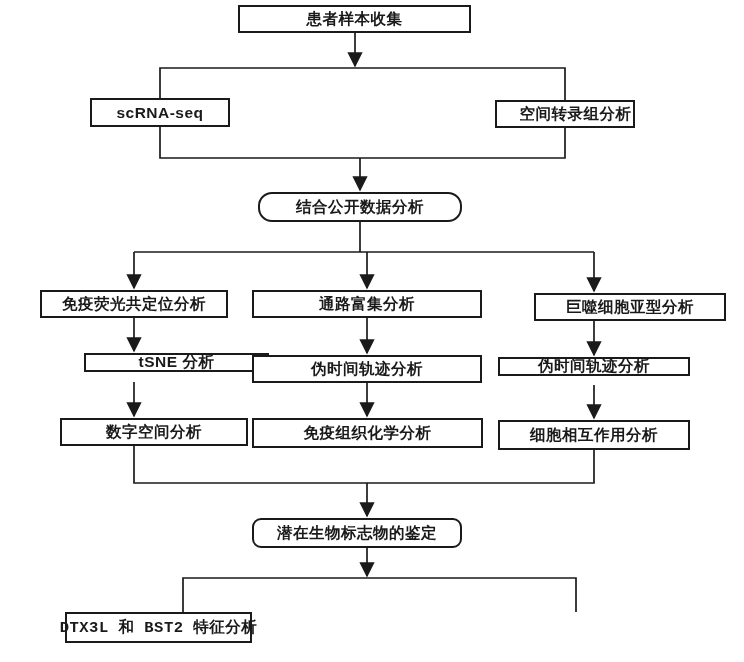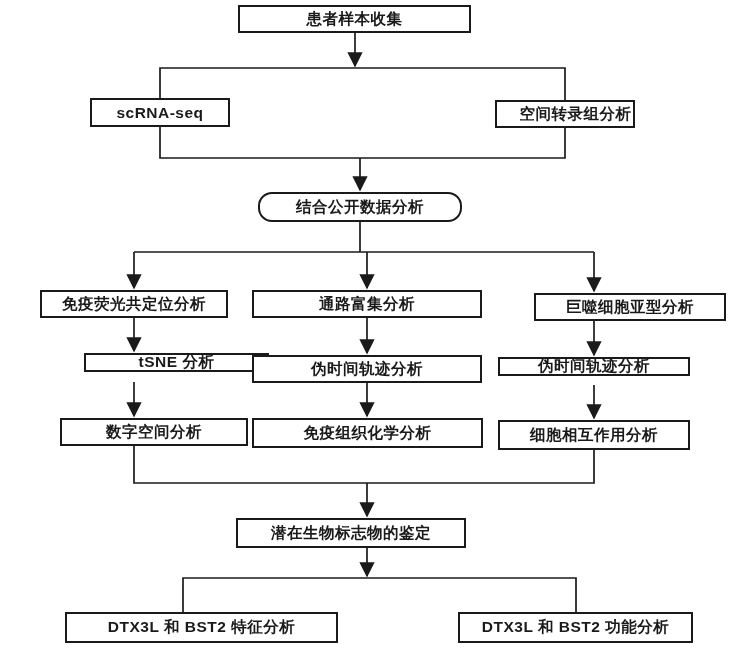--- a/index.html
+++ b/index.html
@@ -44,22 +44,22 @@
   .n-combined  { left:258px; top:192px; width:204px; height:30px;border-radius:14px; }
   .n-ifcoloc   { left:40px;  top:290px; width:188px; height:28px; }
   .n-pathway   { left:252px; top:290px; width:230px; height:28px; }
   .n-macro     { left:498px; top:293px; width:192px; height:28px;margin-left:36px; }
   .n-tsne      { left:42px;  top:353px; width:185px; height:19px;margin-left:42px; }
   .n-immgene   { left:252px; top:355px; width:230px; height:28px; }
   .n-pseudo    { left:498px; top:357px; width:192px; height:19px; }
   .n-digital   { left:40px;  top:418px; width:188px; height:28px;margin-left:20px; }
   .n-ihc       { left:252px; top:418px; width:231px; height:30px; }
   .n-cellint   { left:498px; top:420px; width:192px; height:30px; }
-  .n-biomark   { left:236px; top:518px; width:230px; height:30px; }
-  .n-feature   { left:65px;  top:612px; width:273px; height:31px; }
+  .n-biomark   { left:252px; top:518px; width:210px; height:30px;border-radius:9px; }
+  .n-feature   { left:65px;  top:612px; width:187px; height:31px;font-family:Liberation Mono, monospace; }
   .n-function  { left:458px; top:612px; width:235px; height:31px; }
 </style>
 </head>
 <body>
 
 <div class="canvas">
 
   <svg class="connectors" width="744" height="662" viewBox="0 0 744 662" xmlns="http://www.w3.org/2000/svg">
     <defs>
       <marker id="ah" viewBox="0 0 10 10" refX="9" refY="5" markerWidth="9" markerHeight="9" orient="auto-start-reverse">
@@ -119,15 +119,14 @@
   <div class="node n-digital">数字空间分析</div>
 
   <div class="node n-ihc">免疫组织化学分析</div>
 
   <div class="node n-cellint">细胞相互作用分析</div>
 
   <div class="node n-biomark">潜在生物标志物的鉴定</div>
 
   <div class="node n-feature">DTX3L 和 BST2 特征分析</div>
 
-  <div class="node n-function">DTX3L 和 BST2 功能分析</div>
 
 </div>
 
 </body></html>

